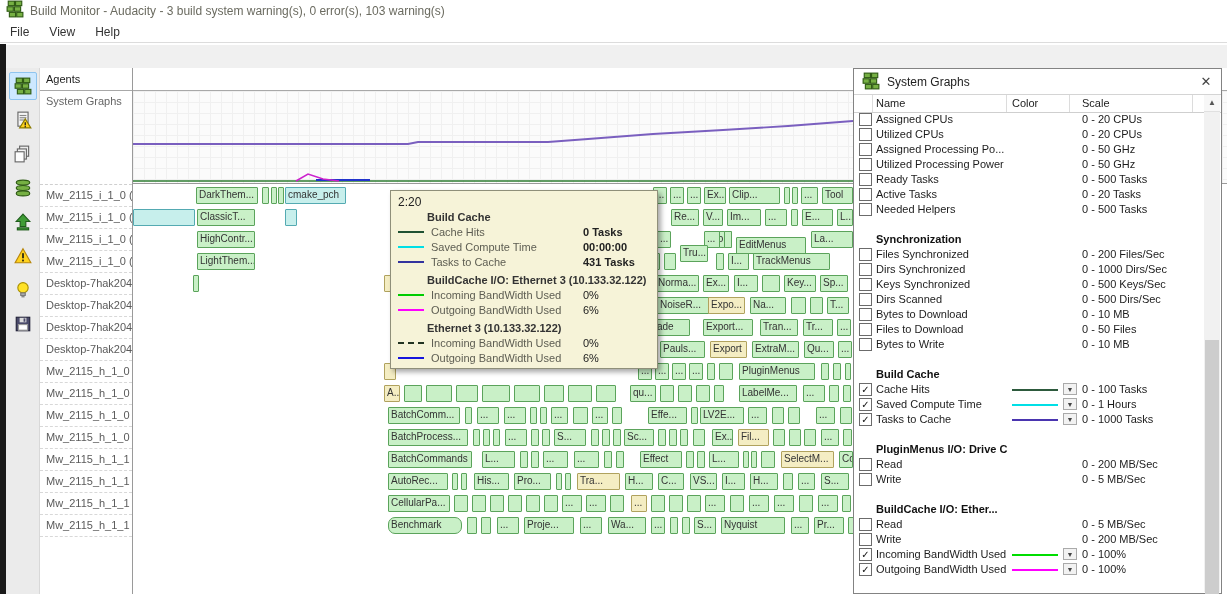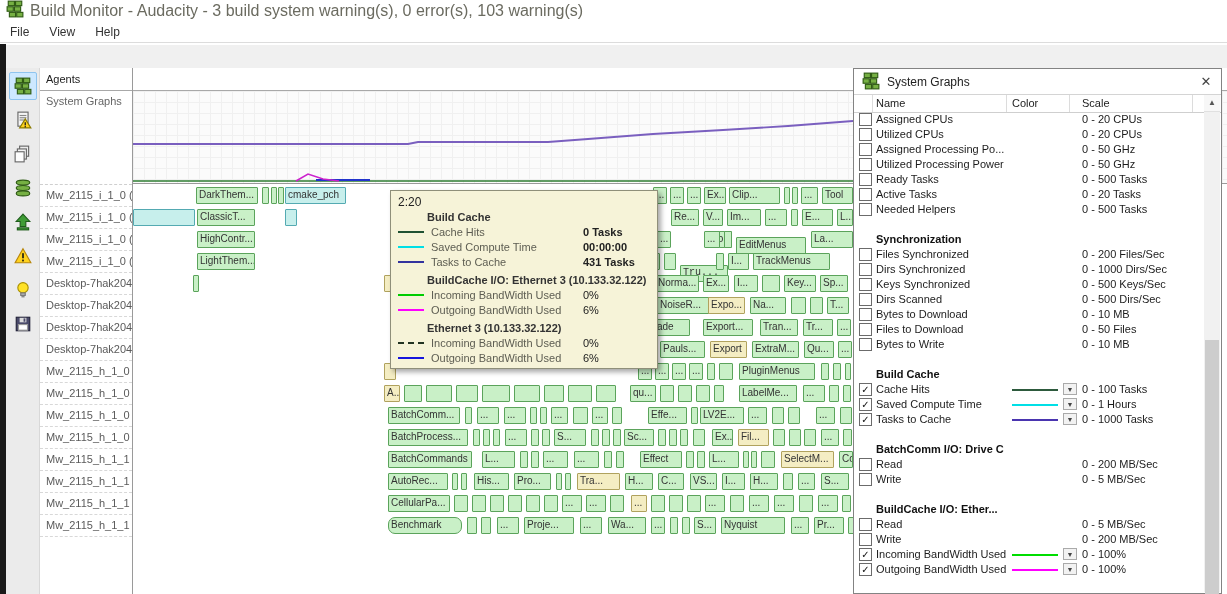--- a/index.html
+++ b/index.html
@@ -1,21 +1,21 @@
 <!DOCTYPE html>
 <html><head>
 <meta charset="utf-8">
 <style>
   html,body{margin:0;padding:0;background:#fff;}
   .screen{position:relative;width:1227px;height:594px;overflow:hidden;background:#fff;
           font-family:"Liberation Sans",sans-serif;color:#222;}
   
   .titlebar{position:absolute;left:0;top:0;width:100%;height:22px;background:#fff;
             display:flex;align-items:center;padding-left:6px;box-sizing:border-box;}
-  .titlebar .ttl{font-size:16px;color:#6b6b60;margin-left:6px;}
+  .titlebar .ttl{font-size:12px;color:#6b6b60;margin-left:6px;}
   .menubar{position:absolute;left:0;top:22px;width:100%;height:21px;background:#fff;
            display:flex;align-items:center;border-bottom:1px solid #dcdcdc;box-sizing:border-box;}
   .menubar span{font-size:12px;color:#333;padding:0 10px;cursor:default;}
   .toolstrip{position:absolute;left:0;top:44px;width:100%;height:24px;background:#f0f0f0;
              border-top:1px solid #fff;box-sizing:border-box;}
   .leftedge{position:absolute;left:0;top:44px;width:6px;height:550px;background:#191919;}
   
   .iconbar{position:absolute;left:6px;top:68px;width:34px;height:526px;background:#ebebeb;
            border-right:1px solid #d8d8d8;box-sizing:border-box;}
   .icobtn{width:26px;height:26px;margin:4px auto 6px auto;display:flex;align-items:center;
@@ -240,21 +240,21 @@
         <div class="blk g" style="left: 64px; top: 46px; width: 58px;">HighContr...</div>
         <div class="blk g" style="left: 524px; top: 46px; width: 14px;">...</div>
         <div class="blk g" style="left: 575px; top: 46px; width: 24px;">So...</div>
         <div class="blk g" style="left: 571px; top: 46px; width: 16px;">...</div>
         <div class="blk g" style="left: 591px; top: 46px; width: 8px;"></div>
         <div class="blk g" style="left: 603px; top: 52px; width: 70px;">EditMenus</div>
         <div class="blk g" style="left: 678px; top: 46px; width: 42px;">La...</div>
         <div class="blk g" style="left: 64px; top: 68px; width: 58px;">LightThem...</div>
         <div class="blk g" style="left: 516px; top: 68px; width: 11px;">..</div>
         <div class="blk g" style="left: 531px; top: 68px; width: 12px;"></div>
-        <div class="blk g" style="left: 547px; top: 80px; width: 48px; font-family: Liberation Mono, monospace;">Tru...</div>
+        <div class="blk g" style="left: 547px; top: 60px; width: 28px;">Tru...</div>
         <div class="blk g" style="left: 583px; top: 68px; width: 8px;"></div>
         <div class="blk g" style="left: 595px; top: 68px; width: 21px;">I...</div>
         <div class="blk g" style="left: 620px; top: 68px; width: 77px;">TrackMenus</div>
         <div class="blk g" style="left: 60px; top: 90px; width: 6px;"></div>
         <div class="blk y" style="left: 251px; top: 90px; width: 12px;"></div>
         <div class="blk g" style="left: 522px; top: 90px; width: 44px;">Norma...</div>
         <div class="blk g" style="left: 570px; top: 90px; width: 26px;">Ex...</div>
         <div class="blk g" style="left: 601px; top: 90px; width: 24px;">I...</div>
         <div class="blk g" style="left: 629px; top: 90px; width: 18px;"></div>
         <div class="blk g" style="left: 651px; top: 90px; width: 32px;">Key...</div>
@@ -580,21 +580,21 @@
         </div>
         <div class="sg-row">
           <div class="cb">✓</div>
           <span class="sg-name">Tasks to Cache</span>
           <span class="sg-line" style="background: rgb(74, 53, 176);"></span>
           <span class="sg-dd">▼</span>
           <span class="sg-scale">0 - 1000 Tasks</span>
         </div>
         <div class="sg-gap"></div>
         <div class="sg-grouptitle">
-          <span>BatchComm I/O: Drive C</span>
+          <span>PluginMenus I/O: Drive C</span>
         </div>
         <div class="sg-row">
           <div class="cb"></div>
           <span class="sg-name">Read</span>
           <span class="sg-scale">0 - 200 MB/Sec</span>
         </div>
         <div class="sg-row">
           <div class="cb"></div>
           <span class="sg-name">Write</span>
           <span class="sg-scale">0 - 5 MB/Sec</span>

